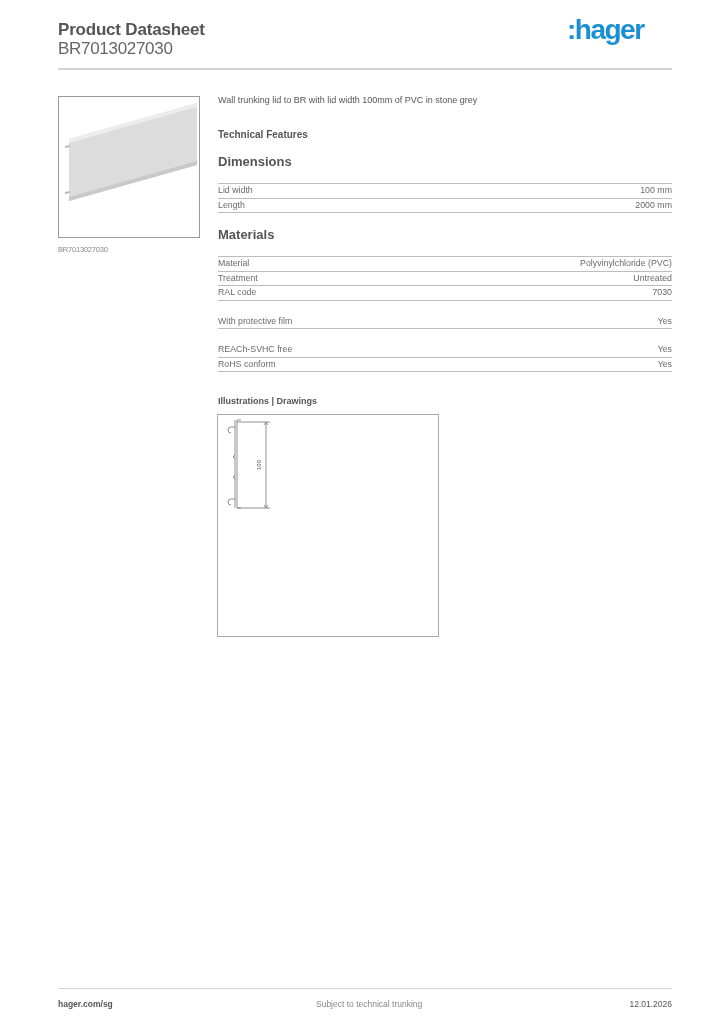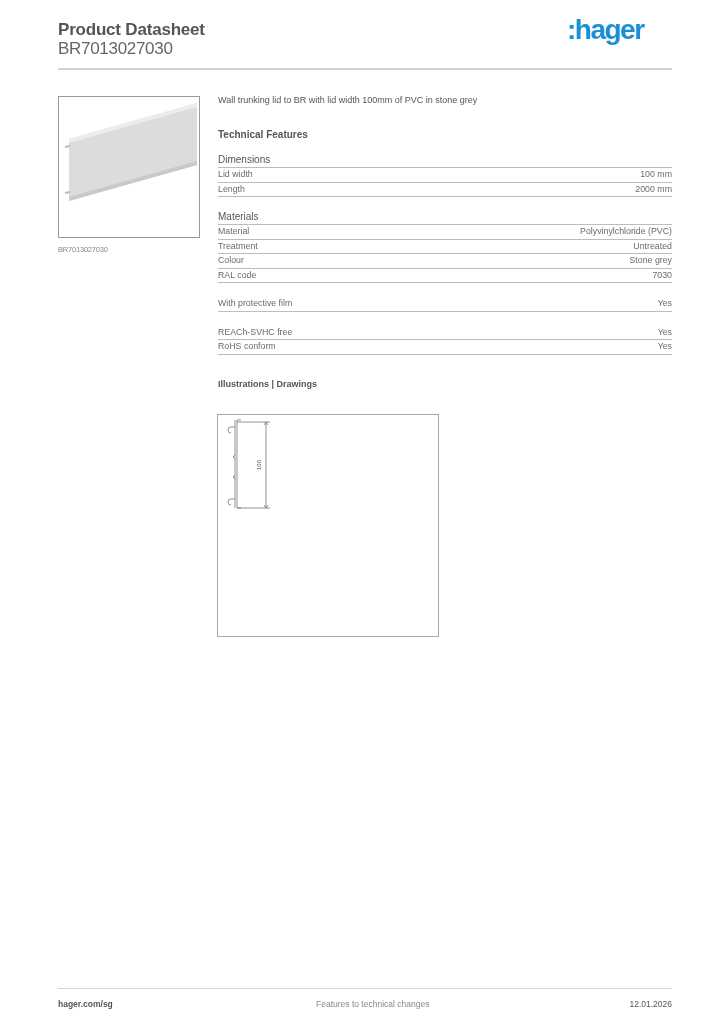--- a/index.html
+++ b/index.html
@@ -7,21 +7,21 @@
   .header-title { position:absolute; left:58px; top:20px; font-size:17px; font-weight:bold; color:#555; letter-spacing:-0.2px; }
   .header-code { position:absolute; left:58px; top:39px; font-size:17px; color:#666; letter-spacing:-0.3px; }
   .logo { position:absolute; left:567px; top:14px; font-size:28px; font-weight:bold; color:#1a8fd6; letter-spacing:-1.5px; }
   .rule-top { position:absolute; left:58px; top:68px; width:614px; height:2px; background:#d4d4d4; }
   .product-img { position:absolute; left:58px; top:96px; width:142px; height:142px; border:1px solid #9a9a9a; box-sizing:border-box; background:#fff; }
   .img-caption { position:absolute; left:58px; top:245px; font-size:7.5px; color:#888; letter-spacing:-0.2px; }
   .main { position:absolute; left:218px; top:95px; width:454px; }
   .desc { font-size:9px; font-weight:normal; color:#555; height:14px; }
   .tech-title { font-size:10px; font-weight:bold; color:#555; margin-top:20px; }
   .section { margin-top:14px; }
-  .section-title { font-size:10px; font-weight:normal; color:#555; padding-bottom:2px; border-bottom:1px solid #bdbdbd; }
+  .section-title { font-size:13px; font-weight:bold; color:#555; padding-bottom:14px; border-bottom:1px solid #bdbdbd; }
   .row { display:flex; justify-content:space-between; font-size:8.8px; color:#6a6a6a; height:13.5px; line-height:13.5px; border-bottom:1px solid #bdbdbd;gap:25px; }
   .ill-title { font-size:9px; font-weight:bold; color:#555; margin-top:24px; }
   .drawing { position:absolute; left:217px; top:414px; width:222px; height:223px; border:1px solid #aaa; box-sizing:border-box; }
   .rule-bottom { position:absolute; left:58px; top:988px; width:614px; height:1px; background:#d4d4d4; }
   .foot-left { position:absolute; left:58px; top:999px; font-size:8.5px; font-weight:bold; color:#555; }
   .foot-center { position:absolute; left:316px; top:999px; font-size:8.5px; color:#888; }
   .foot-right { position:absolute; right:52px; top:999px; font-size:8.5px; font-weight:normal; color:#555; }
 </style>
 </head>
 <body>
@@ -62,24 +62,20 @@
     <div class="section-title">Materials</div>
     <div class="row">
         <span>Material</span>
         <span>Polyvinylchloride (PVC)</span>
       </div>
     <div class="row">
         <span>Treatment</span>
         <span>Untreated</span>
       </div>
     <div class="row">
-        <span>Colour</span>
-        <span>Stone grey</span>
-      </div>
-    <div class="row">
         <span>RAL code</span>
         <span>7030</span>
       </div>
   </div>
 
   <div class="section">
     <div class="row">
         <span>With protective film</span>
         <span>Yes</span>
       </div>
@@ -112,14 +108,14 @@
       <line x1="19" y1="93" x2="52" y2="93"></line>
       <line x1="48" y1="7" x2="48" y2="93"></line>
       <path d="M46,10 L48,7 L50,10 M46,90 L48,93 L50,90"></path>
     </g>
     <text x="0" y="0" transform="translate(43,55) rotate(-90)" font-size="6" fill="#555" font-family="Liberation Sans, sans-serif">100</text>
   </svg>
 </div>
 
 <div class="rule-bottom"></div>
 <div class="foot-left">hager.com/sg</div>
-<div class="foot-center">Features to technical changes</div>
+<div class="foot-center">Subject to technical trunking</div>
 <div class="foot-right">12.01.2026</div>
 
 </body></html>

